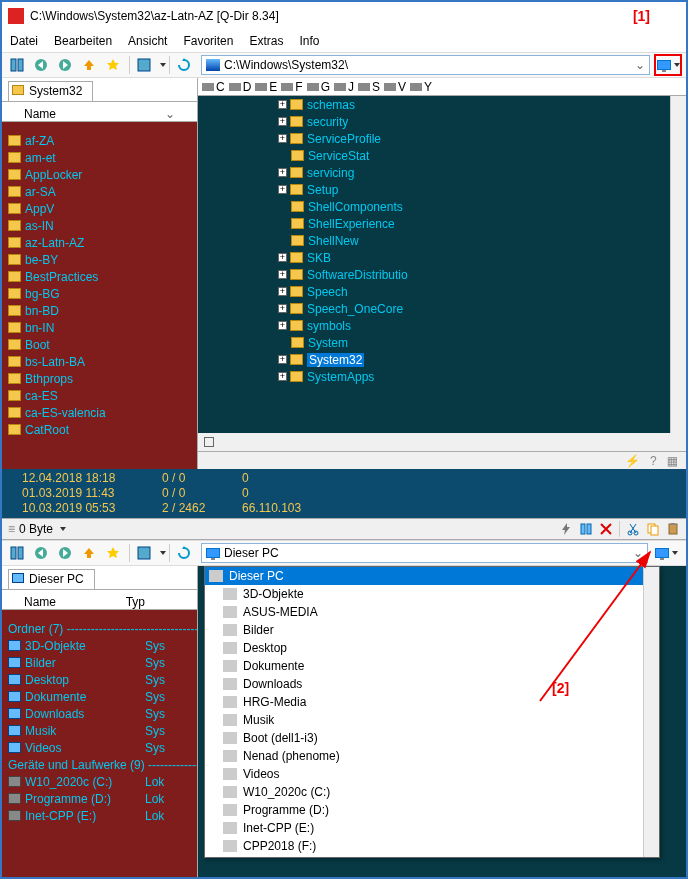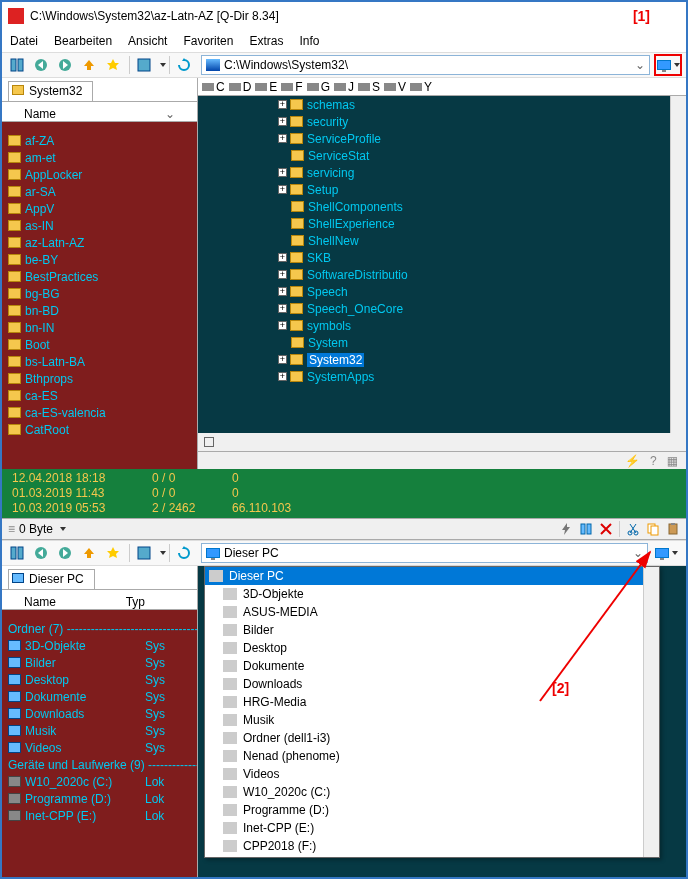--- a/index.html
+++ b/index.html
@@ -31,21 +31,21 @@
 .dark-list { flex: 1; background: #7f1d1d; color: #00c8f0; overflow: auto; padding: 10px 0; }
 .dark-list .row { display: flex; align-items: center; height: 17px; padding: 0 6px; cursor: pointer; white-space: nowrap; }
 .folder-ico { width: 13px; height: 11px; background: #f5c74d; border: 1px solid #b8860b; margin-right: 4px; flex-shrink: 0; }
 .drive-list { height: 18px; background: #fff; border-bottom: 1px solid #aaa; display: flex; align-items: center; padding: 0 4px; gap: 4px; font-size: 11px; }
 .drive-list .dv { display: flex; align-items: center; gap: 2px; }
 .drive-list .dv .dico { width: 12px; height: 8px; background: #888; }
 .tree-wrap { flex: 1; background: #063944; color: #00c8f0; overflow: auto; position: relative; }
 .tree-wrap .trow { display: flex; align-items: center; height: 17px; cursor: pointer; white-space: nowrap; }
 .tree-wrap .trow .exp { width: 9px; height: 9px; border: 1px solid #666; background: #fff; color: #000; font-size: 9px; line-height: 7px; text-align: center; margin-right: 3px; flex-shrink: 0; }
 .tree-wrap .trow.sel .lbl { background: #0078d7; color: #fff; padding: 0 2px; }
-.status-rows { background: #15803d; color: #f5c74d; padding: 2px 10px; font-size: 11px; }
+.status-rows { background: #0c4a6e; color: #f5c74d; padding: 2px 20px; font-size: 11px; }
 .status-rows .srow { display: flex; height: 15px; }
 .status-rows .srow .c1 { width: 140px; }
 .status-rows .srow .c2 { width: 80px; }
 .status-rows .srow .c3 { width: 120px; }
 .split-bar { height: 22px; background: #f0f0f0; border-top: 1px solid #aaa; border-bottom: 1px solid #aaa; display: flex; align-items: center; padding: 0 6px; gap: 6px; }
 .split-bar .left { flex: 1; display: flex; align-items: center; gap: 4px; }
 .split-bar .ico { width: 14px; height: 14px; cursor: pointer; }
 .dropdown-open { position: absolute; background: #fff; border: 1px solid #666; box-shadow: 2px 2px 4px rgba(0,0,0,.3); z-index: 100; overflow: hidden; }
 .dropdown-open .drow { height: 18px; display: flex; align-items: center; padding: 0 4px; cursor: pointer; }
 .dropdown-open .drow.sel { background: #0078d7; color: #fff; }
@@ -582,21 +582,21 @@
         <span>HRG-Media</span>
       </div>
       <div class="drow">
         <div class="pad"></div>
         <div class="dico"></div>
         <span>Musik</span>
       </div>
       <div class="drow">
         <div class="pad"></div>
         <div class="dico"></div>
-        <span>Ordner (dell1-i3)</span>
+        <span>Boot (dell1-i3)</span>
       </div>
       <div class="drow">
         <div class="pad"></div>
         <div class="dico"></div>
         <span>Nenad (phenome)</span>
       </div>
       <div class="drow">
         <div class="pad"></div>
         <div class="dico"></div>
         <span>Videos</span>

